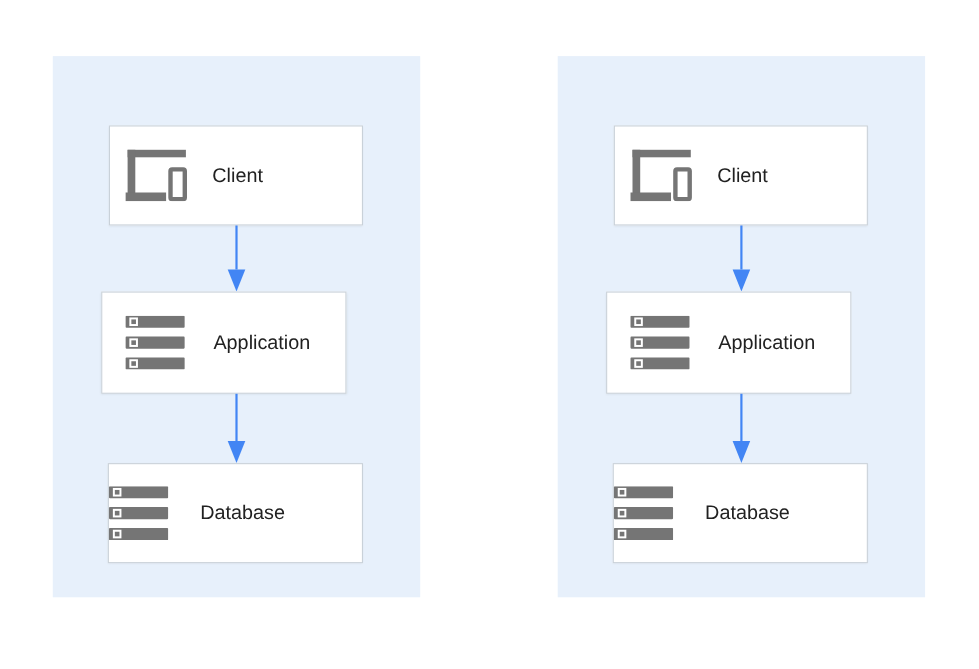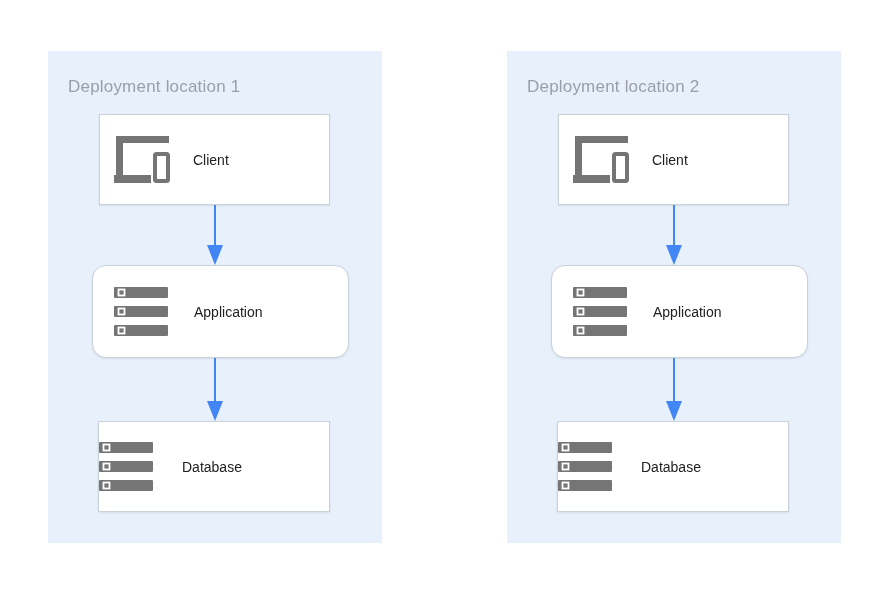--- a/index.html
+++ b/index.html
@@ -37,24 +37,24 @@
   .node {
     position: absolute;
     box-sizing: border-box;
     background: #ffffff;
     border: 1px solid #c9d1d9;
     box-shadow: 0 1px 2px rgba(60,64,67,0.10);
     display: flex;
     align-items: center;
   }
   .node-client      { left: 51px; top: 63px;  width: 231px; height: 91px; padding-left: 14px; gap: 22px; }
-  .node-application { left: 44px; top: 214px; width: 257px; height: 93px; padding-left: 21px; gap: 26px; border-radius: 14px; }
+  .node-application { left: 44px; top: 214px; width: 223px; height: 93px; padding-left: 21px; gap: 26px; }
   .node-database    { left: 50px; top: 370px; width: 232px; height: 91px; gap: 29px; }
   .node-label {
-    font-size: 14px;
+    font-size: 18px;
     color: #212121;
     white-space: nowrap;
   }
   .icon { display: inline-flex; flex: 0 0 auto; }
   .arrow {
     position: absolute;
     left: 159px;
     width: 16px;
     display: flex;
     flex-direction: column;
@@ -75,21 +75,20 @@
     border-right: 8px solid transparent;
     border-top: 20px solid #4285f4;
   }
 </style>
 </head>
 <body>
 
 <div class="canvas">
 
   <div class="panel panel-1">
-    <div class="panel-title">Deployment location 1</div>
 
     <div class="node node-client">
       <span class="icon">
         <svg width="57" height="47" viewBox="0 0 57 47" xmlns="http://www.w3.org/2000/svg">
           <g fill="#757575">
             <rect x="2" y="0" width="53" height="7"></rect>
             <rect x="2" y="0" width="7" height="40"></rect>
             <rect x="0" y="39" width="37" height="8"></rect>
           </g>
           <rect x="41" y="18" width="13" height="27" rx="1.5" fill="#ffffff" stroke="#757575" stroke-width="4"></rect>
@@ -139,21 +138,20 @@
             <rect x="4.5" y="21.5" width="6" height="6"></rect>
             <rect x="4.5" y="40.5" width="6" height="6"></rect>
           </g>
         </svg>
       </span>
       <span class="node-label">Database</span>
     </div>
   </div>
 
   <div class="panel panel-2">
-    <div class="panel-title">Deployment location 2</div>
 
     <div class="node node-client">
       <span class="icon">
         <svg width="57" height="47" viewBox="0 0 57 47" xmlns="http://www.w3.org/2000/svg">
           <g fill="#757575">
             <rect x="2" y="0" width="53" height="7"></rect>
             <rect x="2" y="0" width="7" height="40"></rect>
             <rect x="0" y="39" width="37" height="8"></rect>
           </g>
           <rect x="41" y="18" width="13" height="27" rx="1.5" fill="#ffffff" stroke="#757575" stroke-width="4"></rect>

